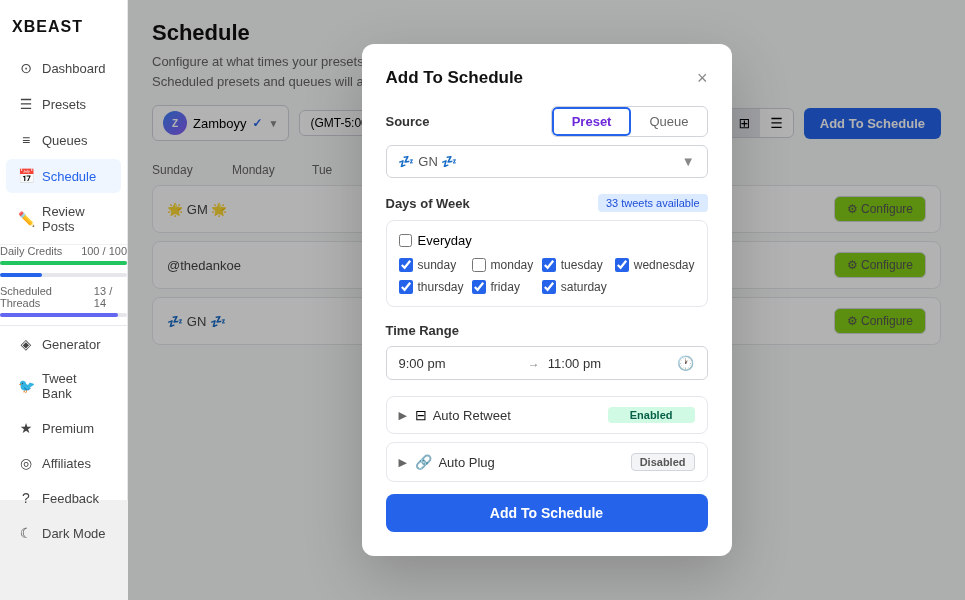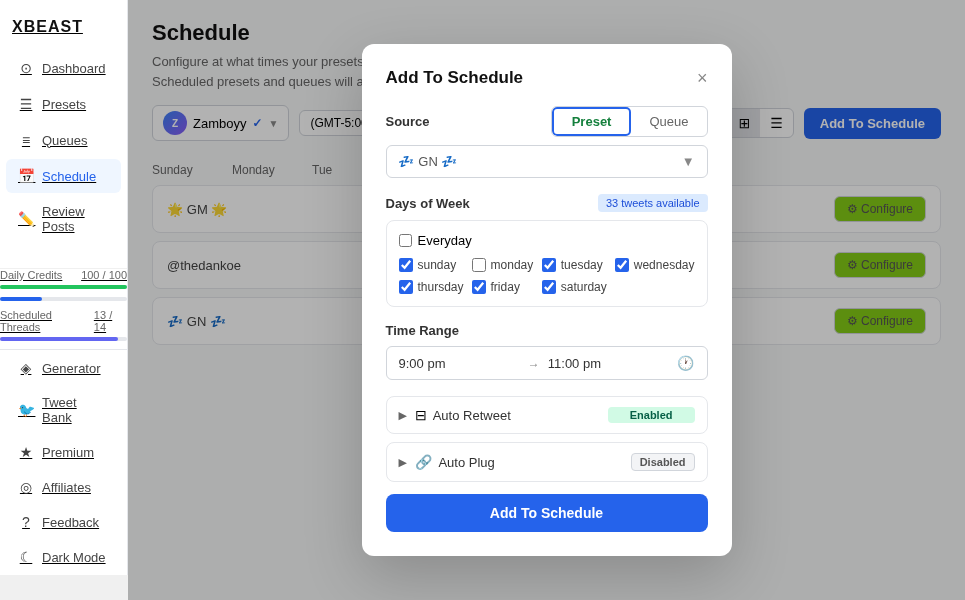--- a/index.html
+++ b/index.html
@@ -1,19 +1,19 @@
 <!DOCTYPE html>
 <html><head>
   <meta charset="utf-8">
   <style>
     * { box-sizing: border-box; margin: 0; padding: 0; }
     body { font-family: -apple-system, BlinkMacSystemFont, 'Segoe UI', sans-serif; background: #f0f0f0; width: 965px; height: 600px; overflow: hidden; display: flex; }
 
     
-    .sidebar { width: 128px; background: #fff; border-right: 1px solid #e5e7eb; display: flex; flex-direction: column; height: 575px; flex-shrink: 0; text-decoration: underline; }
+    .sidebar { width: 128px; background: #fff; border-right: 1px solid #e5e7eb; display: flex; flex-direction: column; height: 500px; flex-shrink: 0; }
     .sidebar-logo { padding: 18px 12px 14px; font-weight: 800; font-size: 16px; letter-spacing: 1px; color: #111; }
     .sidebar-nav { flex: 1; display: flex; flex-direction: column; }
     .sidebar-item { display: flex; align-items: center; gap: 8px; padding: 9px 12px; font-size: 13px; color: #444; cursor: pointer; border-radius: 6px; margin: 1px 6px; }
     .sidebar-item.active { background: #eff6ff; color: #2563eb; }
     .sidebar-item .icon { font-size: 14px; width: 16px; text-align: center; }
     .sidebar-credits { padding: 0; border-top: 1px solid #f0f0f0; margin-top: auto; }
     .credit-label { font-size: 11px; color: #666; margin-bottom: 4px; display: flex; justify-content: space-between; }
     .credit-bar { height: 4px; border-radius: 2px; background: #e5e7eb; margin-bottom: 8px; }
     .credit-fill { height: 100%; border-radius: 2px; }
     .sidebar-bottom { border-top: 1px solid #e5e7eb; }
@@ -49,21 +49,21 @@
     
     .modal { background: #fff; border-radius: 12px; width: 370px; padding: 24px; position: relative; box-shadow: 0 20px 60px rgba(0,0,0,0.2); }
     .modal-header { display: flex; align-items: center; justify-content: space-between; margin-bottom: 18px; }
     .modal-title { font-size: 17px; font-weight: 700; color: #111; }
     .modal-close { cursor: pointer; color: #888; font-size: 18px; line-height: 1; background: none; border: none; }
 
     .form-section { margin-bottom: 16px; }
     .form-label { font-size: 13px; font-weight: 600; color: #333; margin-bottom: 8px; display: flex; align-items: center; justify-content: space-between; }
     .source-toggle { display: flex; border: 1px solid #d1d5db; border-radius: 6px; overflow: hidden; }
     .source-btn { padding: 5px 18px; font-size: 13px; cursor: pointer; border: none; background: transparent; color: #666; }
-    .source-btn.active { background: #fff; border: 2px solid #2563eb; border-radius: 5px; color: #15803d; font-weight: 600; }
+    .source-btn.active { background: #fff; border: 2px solid #2563eb; border-radius: 5px; color: #6d28d9; font-weight: 600; }
 
     .preset-select { width: 100%; border: 1px solid #d1d5db; border-radius: 6px; padding: 8px 12px; font-size: 13px; display: flex; align-items: center; justify-content: space-between; cursor: pointer; background: #fff; }
     .preset-text { color: #555; }
 
     .tweets-badge { background: #dbeafe; color: #1d4ed8; font-size: 11px; padding: 3px 8px; border-radius: 4px; font-weight: 500; }
 
     .days-box { border: 1px solid #e5e7eb; border-radius: 8px; padding: 12px; }
     .everyday-row { display: flex; align-items: center; gap: 6px; margin-bottom: 10px; font-size: 13px; }
     .days-grid { display: grid; grid-template-columns: repeat(4, 1fr); gap: 8px; }
     .day-item { display: flex; align-items: center; gap: 5px; font-size: 12px; color: #444; }

